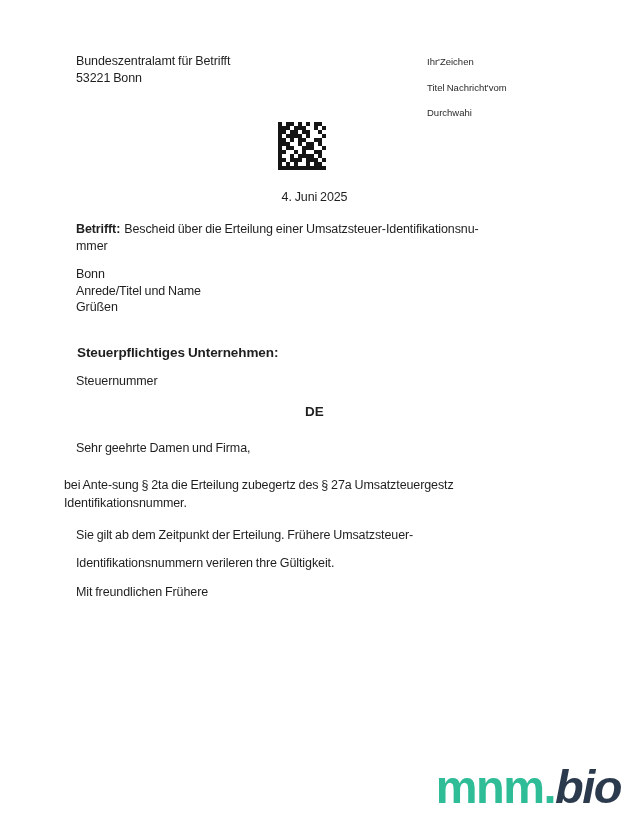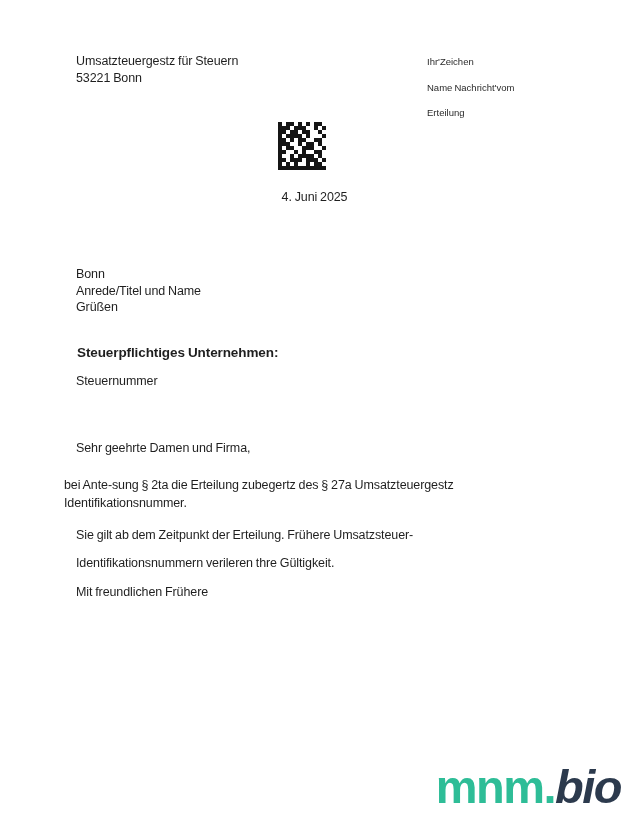--- a/index.html
+++ b/index.html
@@ -37,28 +37,28 @@
     line-height:1;word-spacing:0;
   }
   .wm-suffix{font-style:italic;}
 </style>
 </head>
 <body>
 
 <div class="page">
 
   <div class="sender">
-    <div>Umsatzteuergestz für Steuern</div>
+    <div>Bundeszentralamt für Betrifft</div>
     <div>53221 Bonn</div>
   </div>
 
   <div class="refs">
     <div class="ref-label">Ihr'Zeichen</div>
-    <div class="ref-label">Name Nachricht'vom</div>
-    <div class="ref-label">Erteilung</div>
+    <div class="ref-label">Titel Nachricht'vom</div>
+    <div class="ref-label">Durchwahi</div>
   </div>
 
   <div class="barcode">
       <div class="bc-row">
         <div class="bc-cell" style="background: rgb(21, 21, 21);"></div>
         <div class="bc-cell"></div>
         <div class="bc-cell" style="background: rgb(21, 21, 21);"></div>
         <div class="bc-cell" style="background: rgb(21, 21, 21);"></div>
         <div class="bc-cell"></div>
         <div class="bc-cell" style="background: rgb(21, 21, 21);"></div>
@@ -220,31 +220,34 @@
         <div class="bc-cell" style="background: rgb(21, 21, 21);"></div>
         <div class="bc-cell" style="background: rgb(21, 21, 21);"></div>
         <div class="bc-cell" style="background: rgb(21, 21, 21);"></div>
         <div class="bc-cell" style="background: rgb(21, 21, 21);"></div>
         <div class="bc-cell" style="background: rgb(21, 21, 21);"></div>
       </div>
     </div>
 
   <div class="date-line">4. Juni 2025</div>
 
+  <div class="subject"><span class="subject-label">Betrifft:</span><span class="subject-text">Bescheid über die Erteilung einer Umsatzsteuer-Identifikationsnu-
+mmer</span></div>
 
   <div class="recipient">
     <div>Bonn</div>
     <div>Anrede/Titel und Name</div>
     <div>Grüßen</div>
   </div>
 
   <div class="section-heading">Steuerpflichtiges Unternehmen:</div>
 
   <div class="tax-number">Steuernummer</div>
 
+  <div class="vat-line">DE</div>
 
   <div class="salutation">Sehr geehrte Damen und Firma,</div>
 
   <div class="para-1">bei Ante-sung § 2ta die Erteilung zubegertz des § 27a Umsatzteuergestz
 Identifikationsnummer.</div>
 
   <div class="para-2">Sie gilt ab dem Zeitpunkt der Erteilung. Frühere Umsatzsteuer-
 Identifikationsnummern verileren thre Gültigkeit.</div>
 
   <div class="closing">Mit freundlichen Frühere</div>

